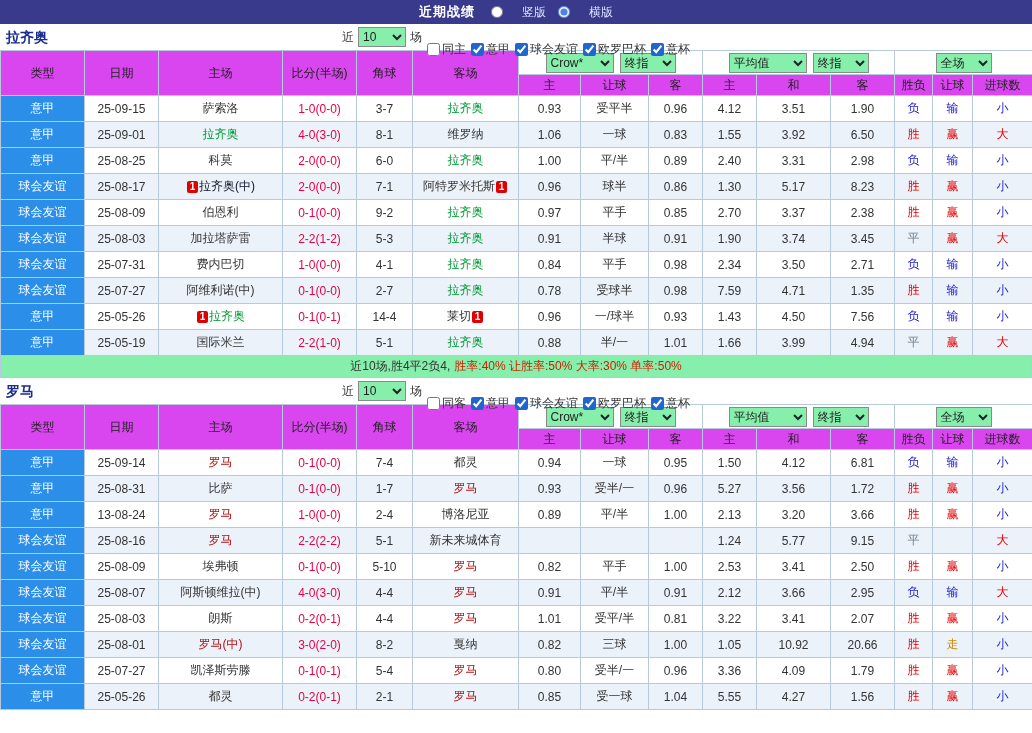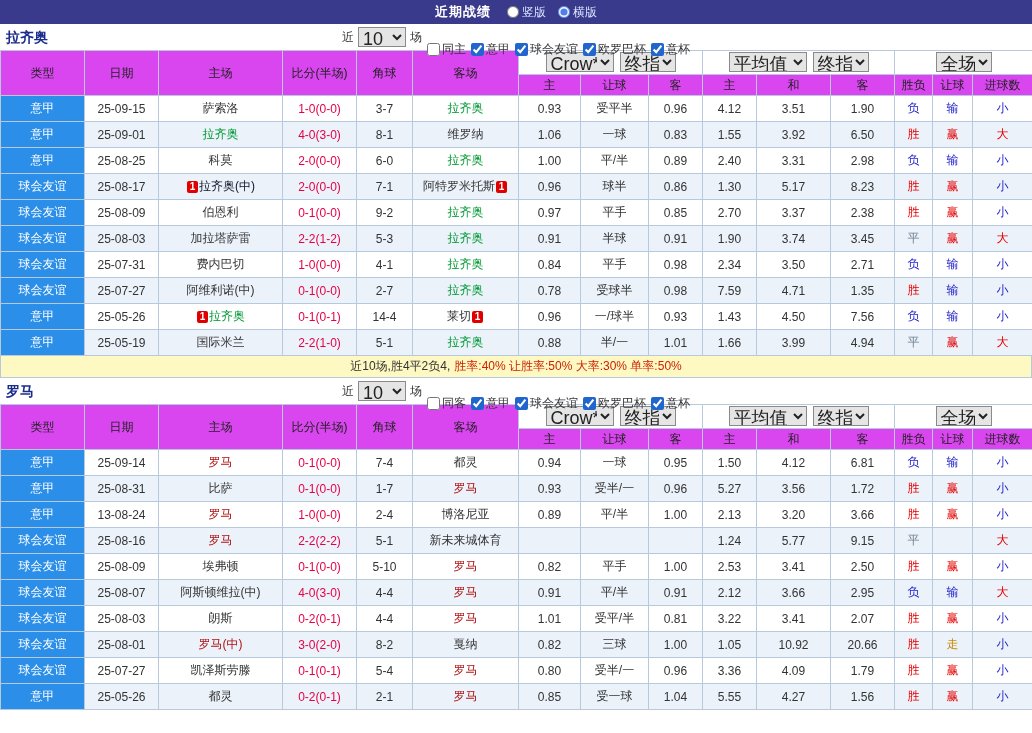--- a/index.html
+++ b/index.html
@@ -1,44 +1,44 @@
 <!DOCTYPE html>
 <html><head>
 <meta charset="utf-8">
 <style>
   *{box-sizing:border-box;margin:0;padding:0;}
   html,body{background:#fff;}
   body{width:1032px;font-family:"Liberation Sans","DejaVu Sans",sans-serif;font-size:12px;color:#333;}
   .topbar{height:24px;background:#3a3a8c;display:flex;align-items:center;justify-content:center;gap:16px;}
   .tb-title{color:#ffffff;font-weight:bold;font-size:13px;letter-spacing:1px;}
   .tb-radios{display:inline-flex;align-items:center;gap:12px;}
-  .tb-radios label{display:inline-flex;align-items:center;gap:3px;color:#d9e2ff;font-size:12px;cursor:pointer;}
+  .tb-radios label{display:inline-flex;align-items:center;gap:19px;color:#d9e2ff;font-size:12px;cursor:pointer;}
   .tb-radios input{margin:0;width:12px;height:12px;accent-color:#4f7fe8;}
   .filterbar{position:relative;height:26px;display:flex;align-items:center;justify-content:center;background:#fff;}
   .team-label{position:absolute;left:6px;line-height:26px;font-weight:bold;font-size:14px;color:#1a2c8c;}
   .fctr{display:inline-flex;align-items:center;}
   .fctr .cb{display:inline-flex;align-items:center;margin-left:5px;cursor:pointer;margin-top:24px;}
   .fctr input[type=checkbox]{width:13px;height:13px;margin:0 2px 0 0;accent-color:#2166cc;}
-  select{font-size:18px;font-family:inherit;height:20px;background:#e5e5e5;border:1px solid #8a8a8a;color:#222;}
+  select{font-size:12px;font-family:inherit;height:20px;background:#86efac;border:1px solid #8a8a8a;color:#222;}
   .sel-count{width:48px;margin:0 4px;}
   .sel-md{width:68px;margin-right:6px;}
   .sel-sm{width:56px;}
   .sel-lg{width:78px;margin-right:6px;}
   table{border-collapse:collapse;table-layout:fixed;width:1032px;}
   th,td{border:1px solid #b7c9dd;text-align:center;vertical-align:middle;padding:0 1px;font-size:12px;overflow:hidden;white-space:nowrap;}
   thead th{background:#d946ef;font-weight:normal;color:#222;}
   .drop-row td{background:#ffffff;height:24px;}
   .sub-head th{height:21px;}
   tbody td{height:26px;background:#fff;}
   tr.alt td{background:#ebf2fa;}
   td.league{background:#2b8ee8 !important;color:#fff;}
   td.score{color:#e60045;}
   .team-nm{cursor:pointer;}
   .rcard{display:inline-block;background:#e00000;color:#fff;font-size:10px;font-weight:bold;line-height:12px;min-width:11px;padding:0 1px;border-radius:2px;margin:0 1px;}
-  .summary{height:22px;line-height:21px;text-align:center;border:1px solid #b7c9dd;border-top:none;background:#fef9c3;}
+  .summary{height:22px;line-height:21px;text-align:center;border:1px solid #b7c9dd;border-top:none;background:#86efac;}
   .sum-pre{color:#333;margin-right:4px;}
   .sum-stats{color:#cc2200;}
 </style>
 </head>
 <body>
 
 <div class="topbar">
   <span class="tb-title">近期战绩</span>
   <span class="tb-radios" id="layout-radios">
       <label>

